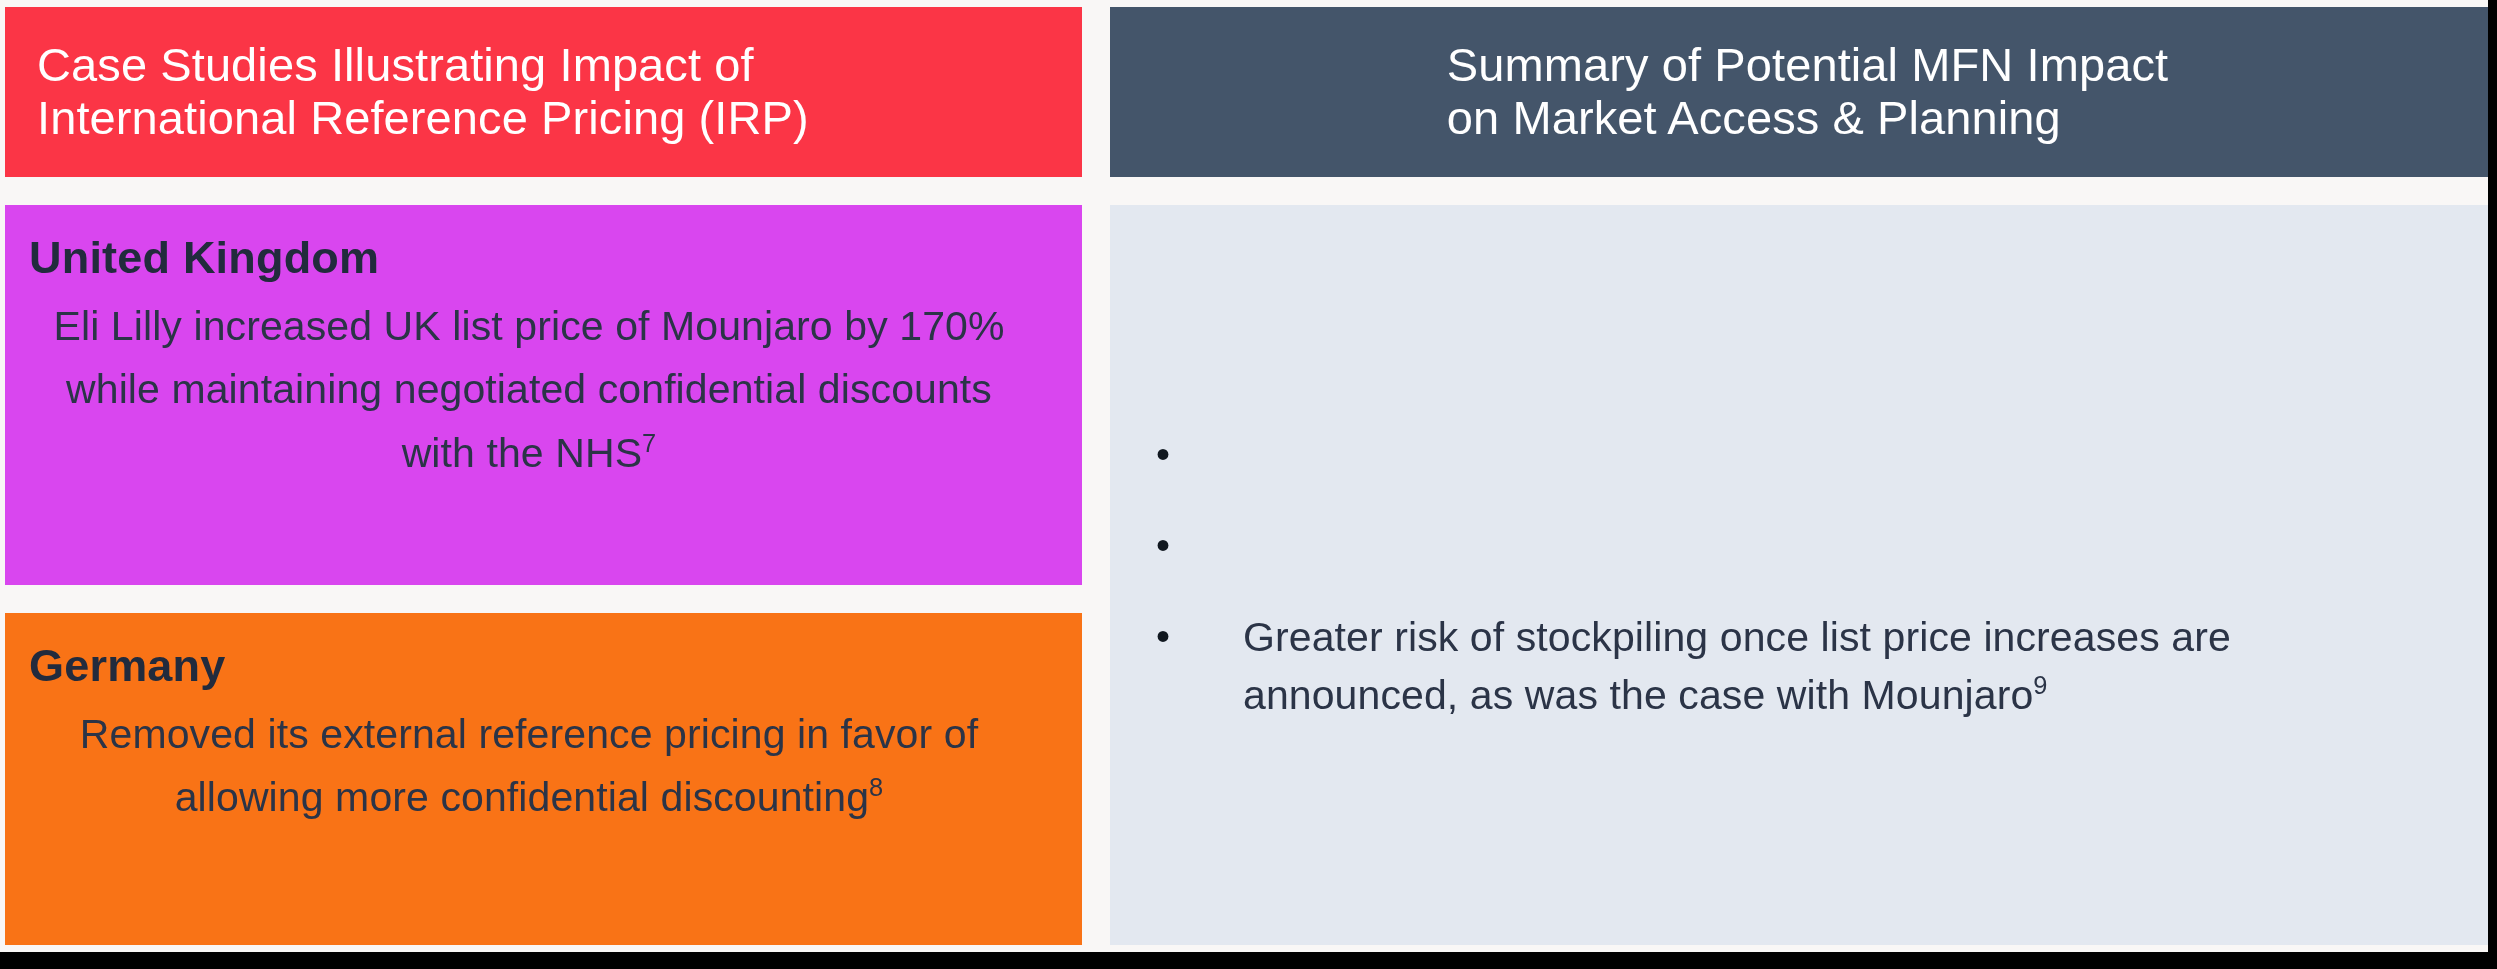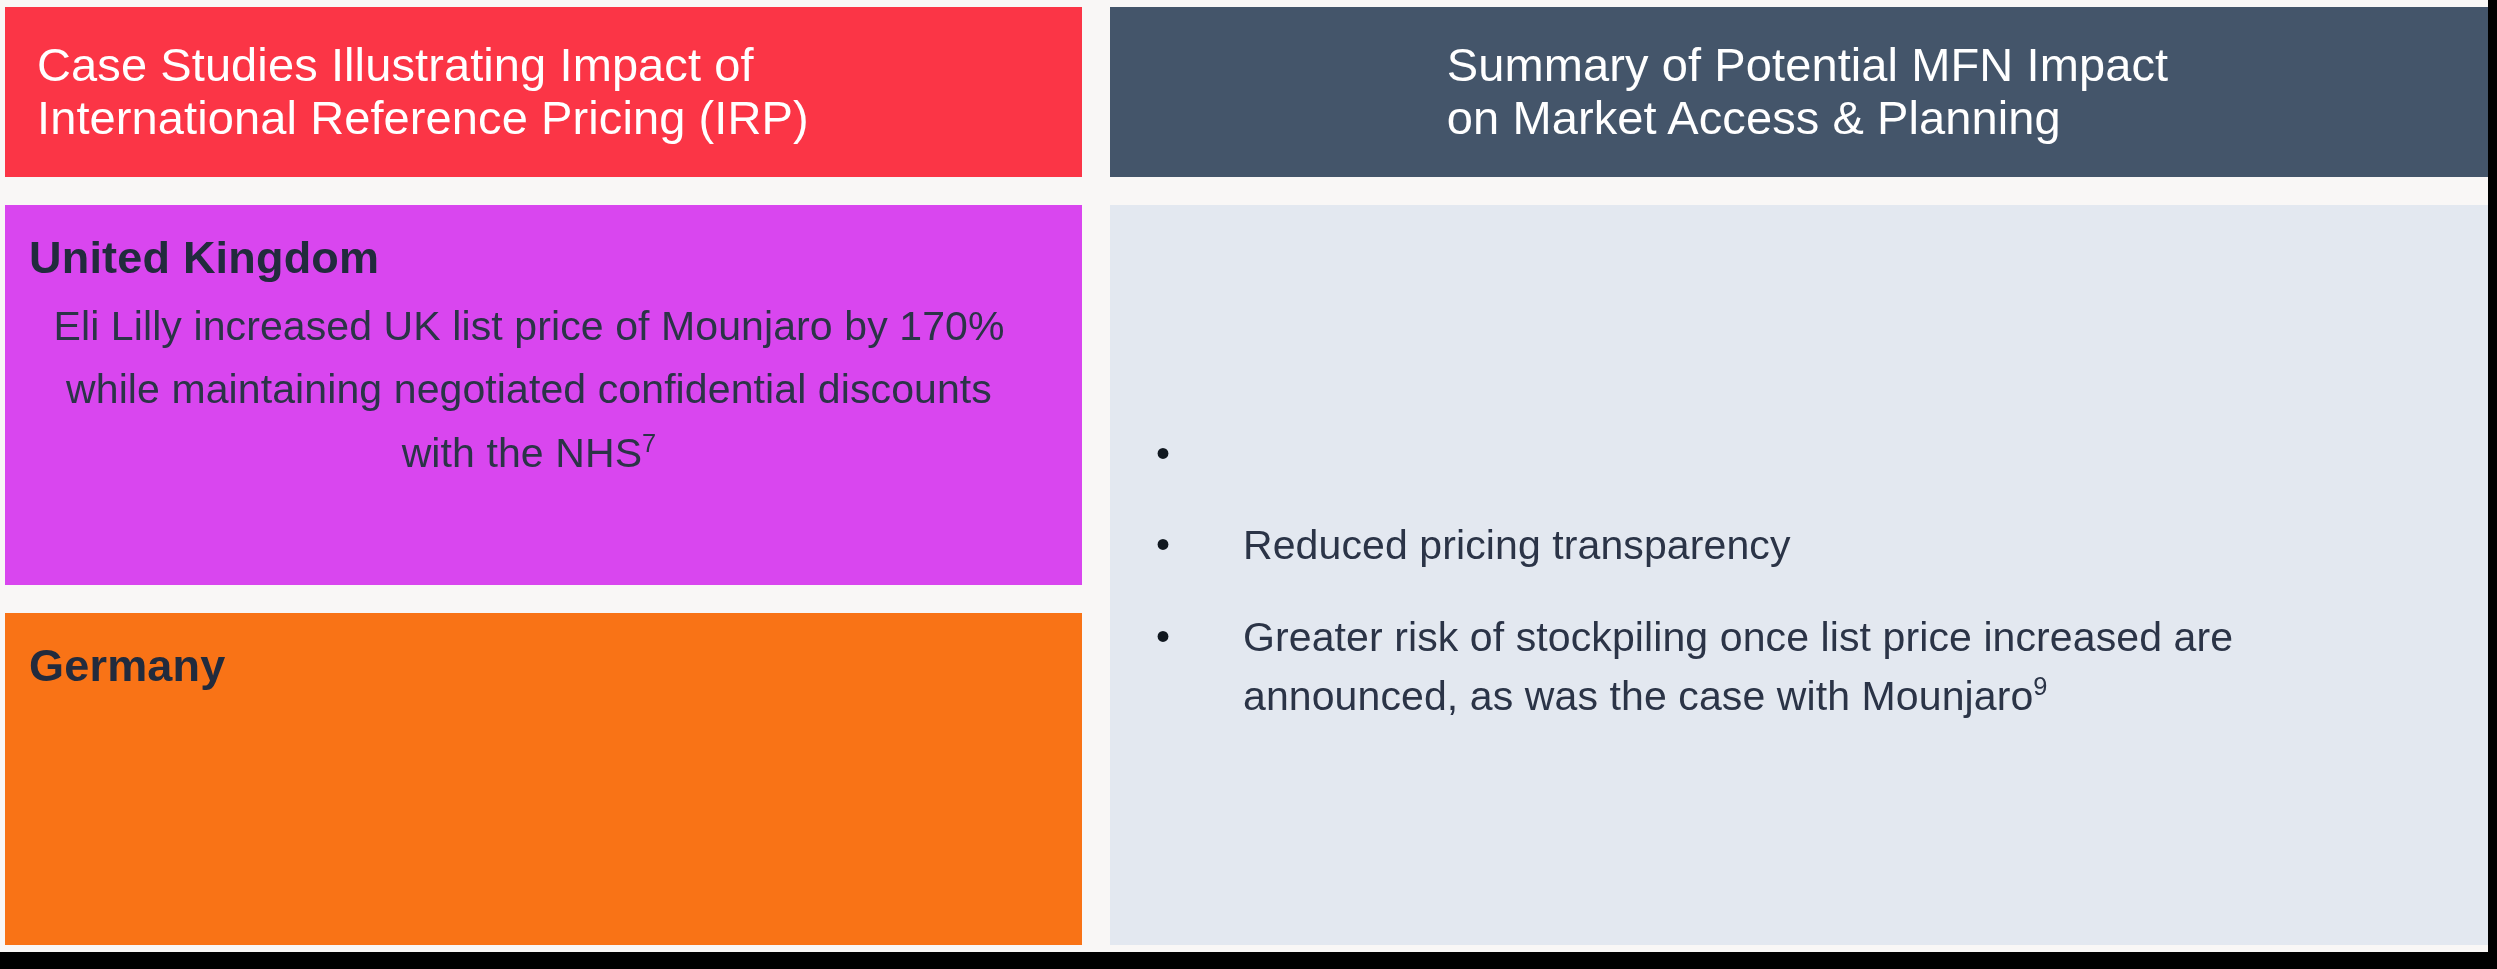--- a/index.html
+++ b/index.html
@@ -187,33 +187,33 @@
 
     <div class="cell-summary">
       <ul class="bullet-list">
 
         <li class="bullet-item">
           <span class="bullet-marker">•</span>
         </li>
 
         <li class="bullet-item">
           <span class="bullet-marker">•</span>
-          <span class="bullet-text"><span>Reduced pricing transparency</span><sup></sup></span>
         </li>
 
         <li class="bullet-item">
           <span class="bullet-marker">•</span>
-          <span class="bullet-text"><span>Greater risk of stockpiling once list price increased are announced, as was the case with Mounjaro</span><sup>9</sup></span>
+          <span class="bullet-text"><span>Greater risk of stockpiling once list price increases are announced, as was the case with Mounjaro</span><sup>9</sup></span>
         </li>
 
       </ul>
     </div>
 
     <div class="cell-case de">
       <h3 class="case-title">Germany</h3>
+      <p class="case-body"><span>Removed its external reference pricing in favor of allowing more confidential discounting</span><sup>8</sup></p>
     </div>
 
   </div>
 
   <div class="frame-bottom"></div>
   <div class="frame-right"></div>
 
 </div>
 
 </body></html>

